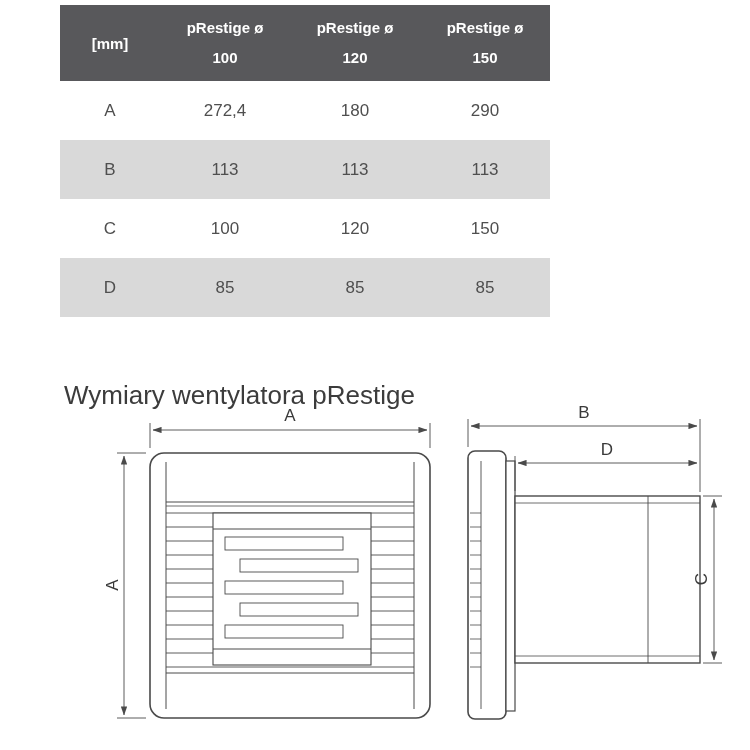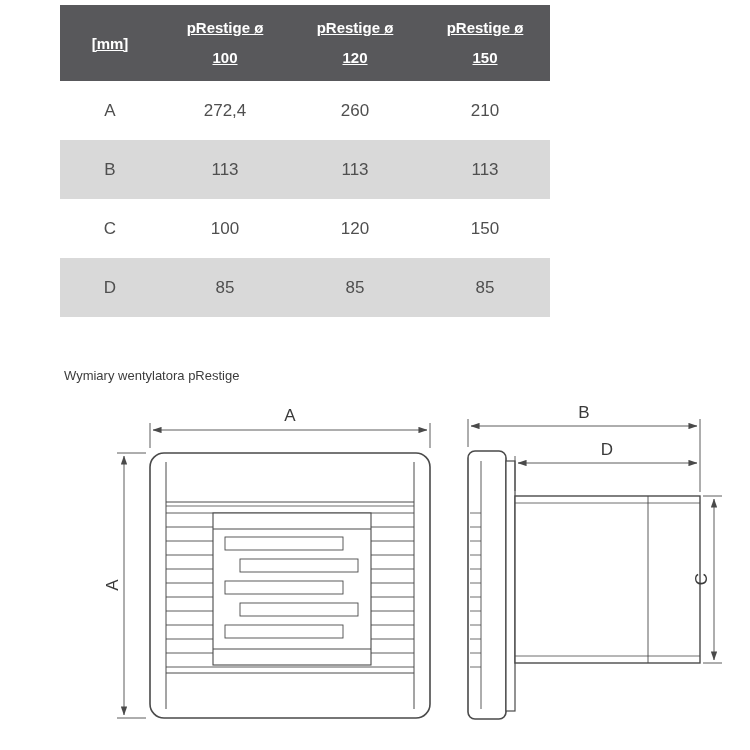--- a/index.html
+++ b/index.html
@@ -22,38 +22,37 @@
   table.spec col.cn { width: 130px; }
   thead th {
     background: #58585b;
     color: #ffffff;
     font-weight: bold;
     font-size: 15px;
     height: 76px;
     text-align: center;
     vertical-align: middle;
     padding: 0;
-    text-decoration: underline;
   }
   thead th .l1 { display: block; line-height: 1.1; }
   thead th .l2 { display: block; line-height: 1.1; margin-top: 14px; }
   tbody td {
     height: 59px;
     text-align: center;
     vertical-align: middle;
     font-size: 17px;
     color: #4f4f4f;
     padding: 0;
   }
   tbody tr.stripe { background: #d9d9d9; }
 
   
   .section-title {
-    position: absolute; left: 64px; top: 368px;
-    font-size: 13px;
+    position: absolute; left: 64px; top: 380px;
+    font-size: 26px;
     color: #3c3c3c;
   }
 
   
   svg.diagram { position: absolute; left: 0; top: 403px; }
   .dim-label {
     font-size: 17px;
     fill: #3a3a3a;
     font-family: "Liberation Sans", sans-serif;
   }
@@ -82,22 +81,22 @@
       <th>
         <span class="l1">pRestige ø</span>
         <span class="l2">150</span>
       </th>
     </tr>
   </thead>
   <tbody>
     <tr>
       <td>A</td>
       <td>272,4</td>
-      <td>260</td>
-      <td>210</td>
+      <td>180</td>
+      <td>290</td>
     </tr>
     <tr class="stripe">
       <td>B</td>
       <td>113</td>
       <td>113</td>
       <td>113</td>
     </tr>
     <tr>
       <td>C</td>
       <td>100</td>

